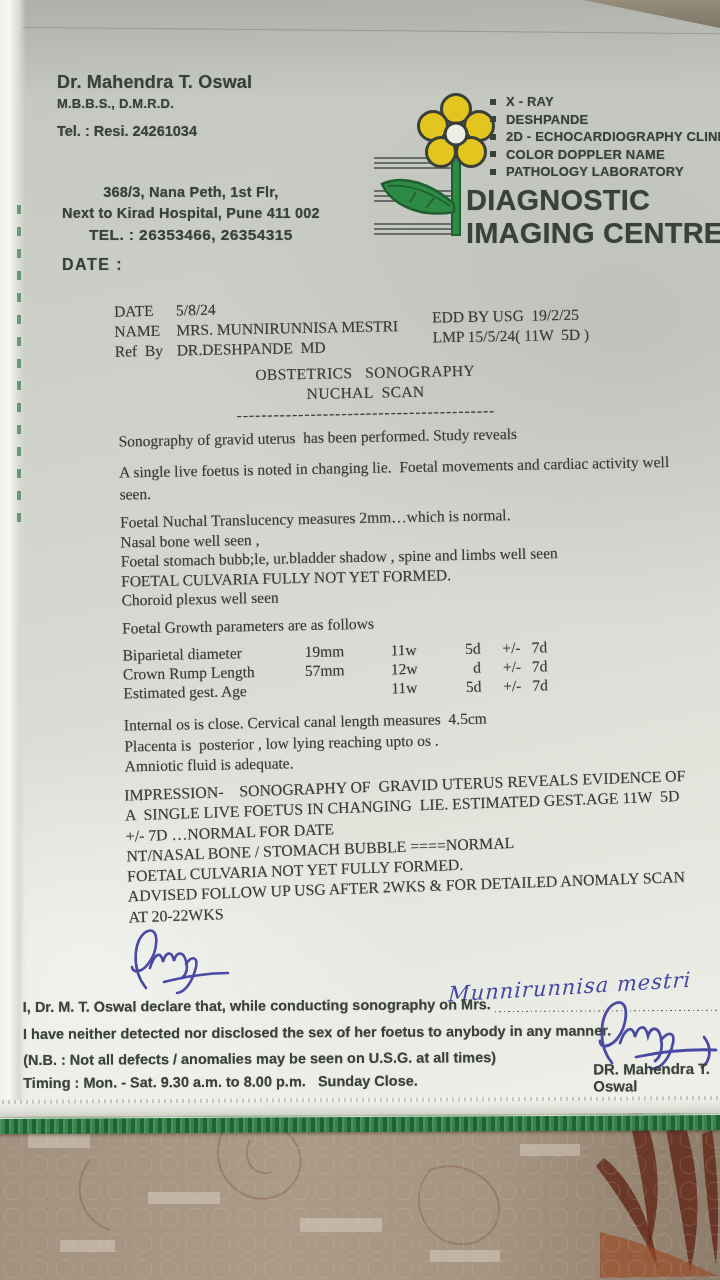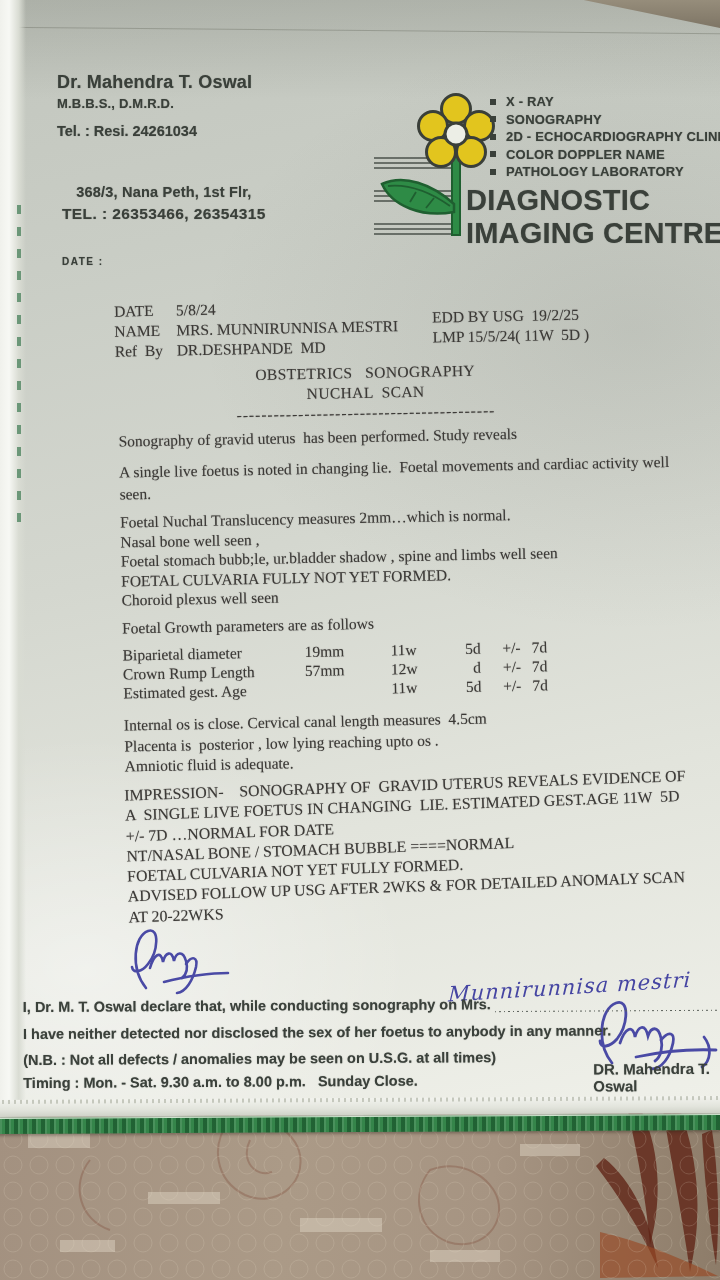--- a/index.html
+++ b/index.html
@@ -41,21 +41,21 @@
     background:repeating-linear-gradient(180deg,#47805a 0 9px,transparent 9px 22px);}
 
   
   .lh{color:#3a403a;text-shadow:0 0 1px rgba(58,64,58,.55);}
   .doc-block{position:absolute;left:57px;top:72px;}
   .doc-name{font-size:18px;font-weight:bold;letter-spacing:.2px;}
   .doc-qual{font-size:13px;margin-top:3px;font-weight:bold;letter-spacing:.2px;}
   .doc-tel{font-size:14.5px;font-weight:bold;margin-top:12px;}
   .addr-block{position:absolute;left:62px;top:182px;font-size:14.5px;font-weight:bold;line-height:21px;letter-spacing:.2px;text-align:center;}
   .addr-tel{font-size:15.5px;letter-spacing:.4px;}
-  .date-label{position:absolute;left:62px;top:256px;font-size:10px;font-weight:bold;letter-spacing:1.5px;}
+  .date-label{position:absolute;left:62px;top:256px;font-size:16px;font-weight:bold;letter-spacing:1.5px;}
 
   .logo{position:absolute;left:374px;top:92px;}
   .services{position:absolute;left:490px;top:93px;}
   .service{display:flex;align-items:center;height:17.5px;}
   .service .sq{width:6px;height:6px;background:#3a403a;margin-right:10px;flex:none;}
   .service .txt{font-size:13px;font-weight:bold;letter-spacing:.2px;white-space:nowrap;}
   .clinic-name{position:absolute;left:466px;top:184px;font-size:29px;font-weight:bold;
     letter-spacing:.2px;line-height:33px;white-space:nowrap;}
 
   
@@ -151,20 +151,21 @@
     </div>
 
   <div class="lh doc-block">
     <div class="doc-name" data-bind="letterhead.doctor_name">Dr. Mahendra T. Oswal</div>
     <div class="doc-qual" data-bind="letterhead.qualifications">M.B.B.S., D.M.R.D.</div>
     <div class="doc-tel" data-bind="letterhead.phone_resi">Tel. : Resi. 24261034</div>
   </div>
 
   <div class="lh addr-block">
     <div data-bind="letterhead.address_line1">368/3, Nana Peth, 1st Flr,</div>
+    <div data-bind="letterhead.address_line2">Next to Kirad Hospital, Pune 411 002</div>
     <div class="addr-tel" data-bind="letterhead.phone_clinic">TEL. : 26353466, 26354315</div>
   </div>
 
   <div class="lh date-label" data-bind="letterhead.date_label">DATE :</div>
 
   <div class="logo">
     <svg width="125" height="150" viewBox="0 0 125 150">
       <g stroke="#4a504a" stroke-width="1.6">
         <line x1="0" y1="66" x2="86" y2="66"></line>
           <line x1="0" y1="71" x2="86" y2="71"></line>
@@ -190,21 +191,21 @@
     </svg>
   </div>
 
   <div class="lh services">
     <div class="service">
         <span class="sq"></span>
         <span class="txt" data-bind="letterhead.services.0.label">X - RAY</span>
       </div>
     <div class="service">
         <span class="sq"></span>
-        <span class="txt" data-bind="letterhead.services.1.label">SONOGRAPHY</span>
+        <span class="txt" data-bind="letterhead.services.1.label">DESHPANDE</span>
       </div>
     <div class="service">
         <span class="sq"></span>
         <span class="txt" data-bind="letterhead.services.2.label">2D - ECHOCARDIOGRAPHY CLINIC</span>
       </div>
     <div class="service">
         <span class="sq"></span>
         <span class="txt" data-bind="letterhead.services.3.label">COLOR DOPPLER NAME</span>
       </div>
     <div class="service">

